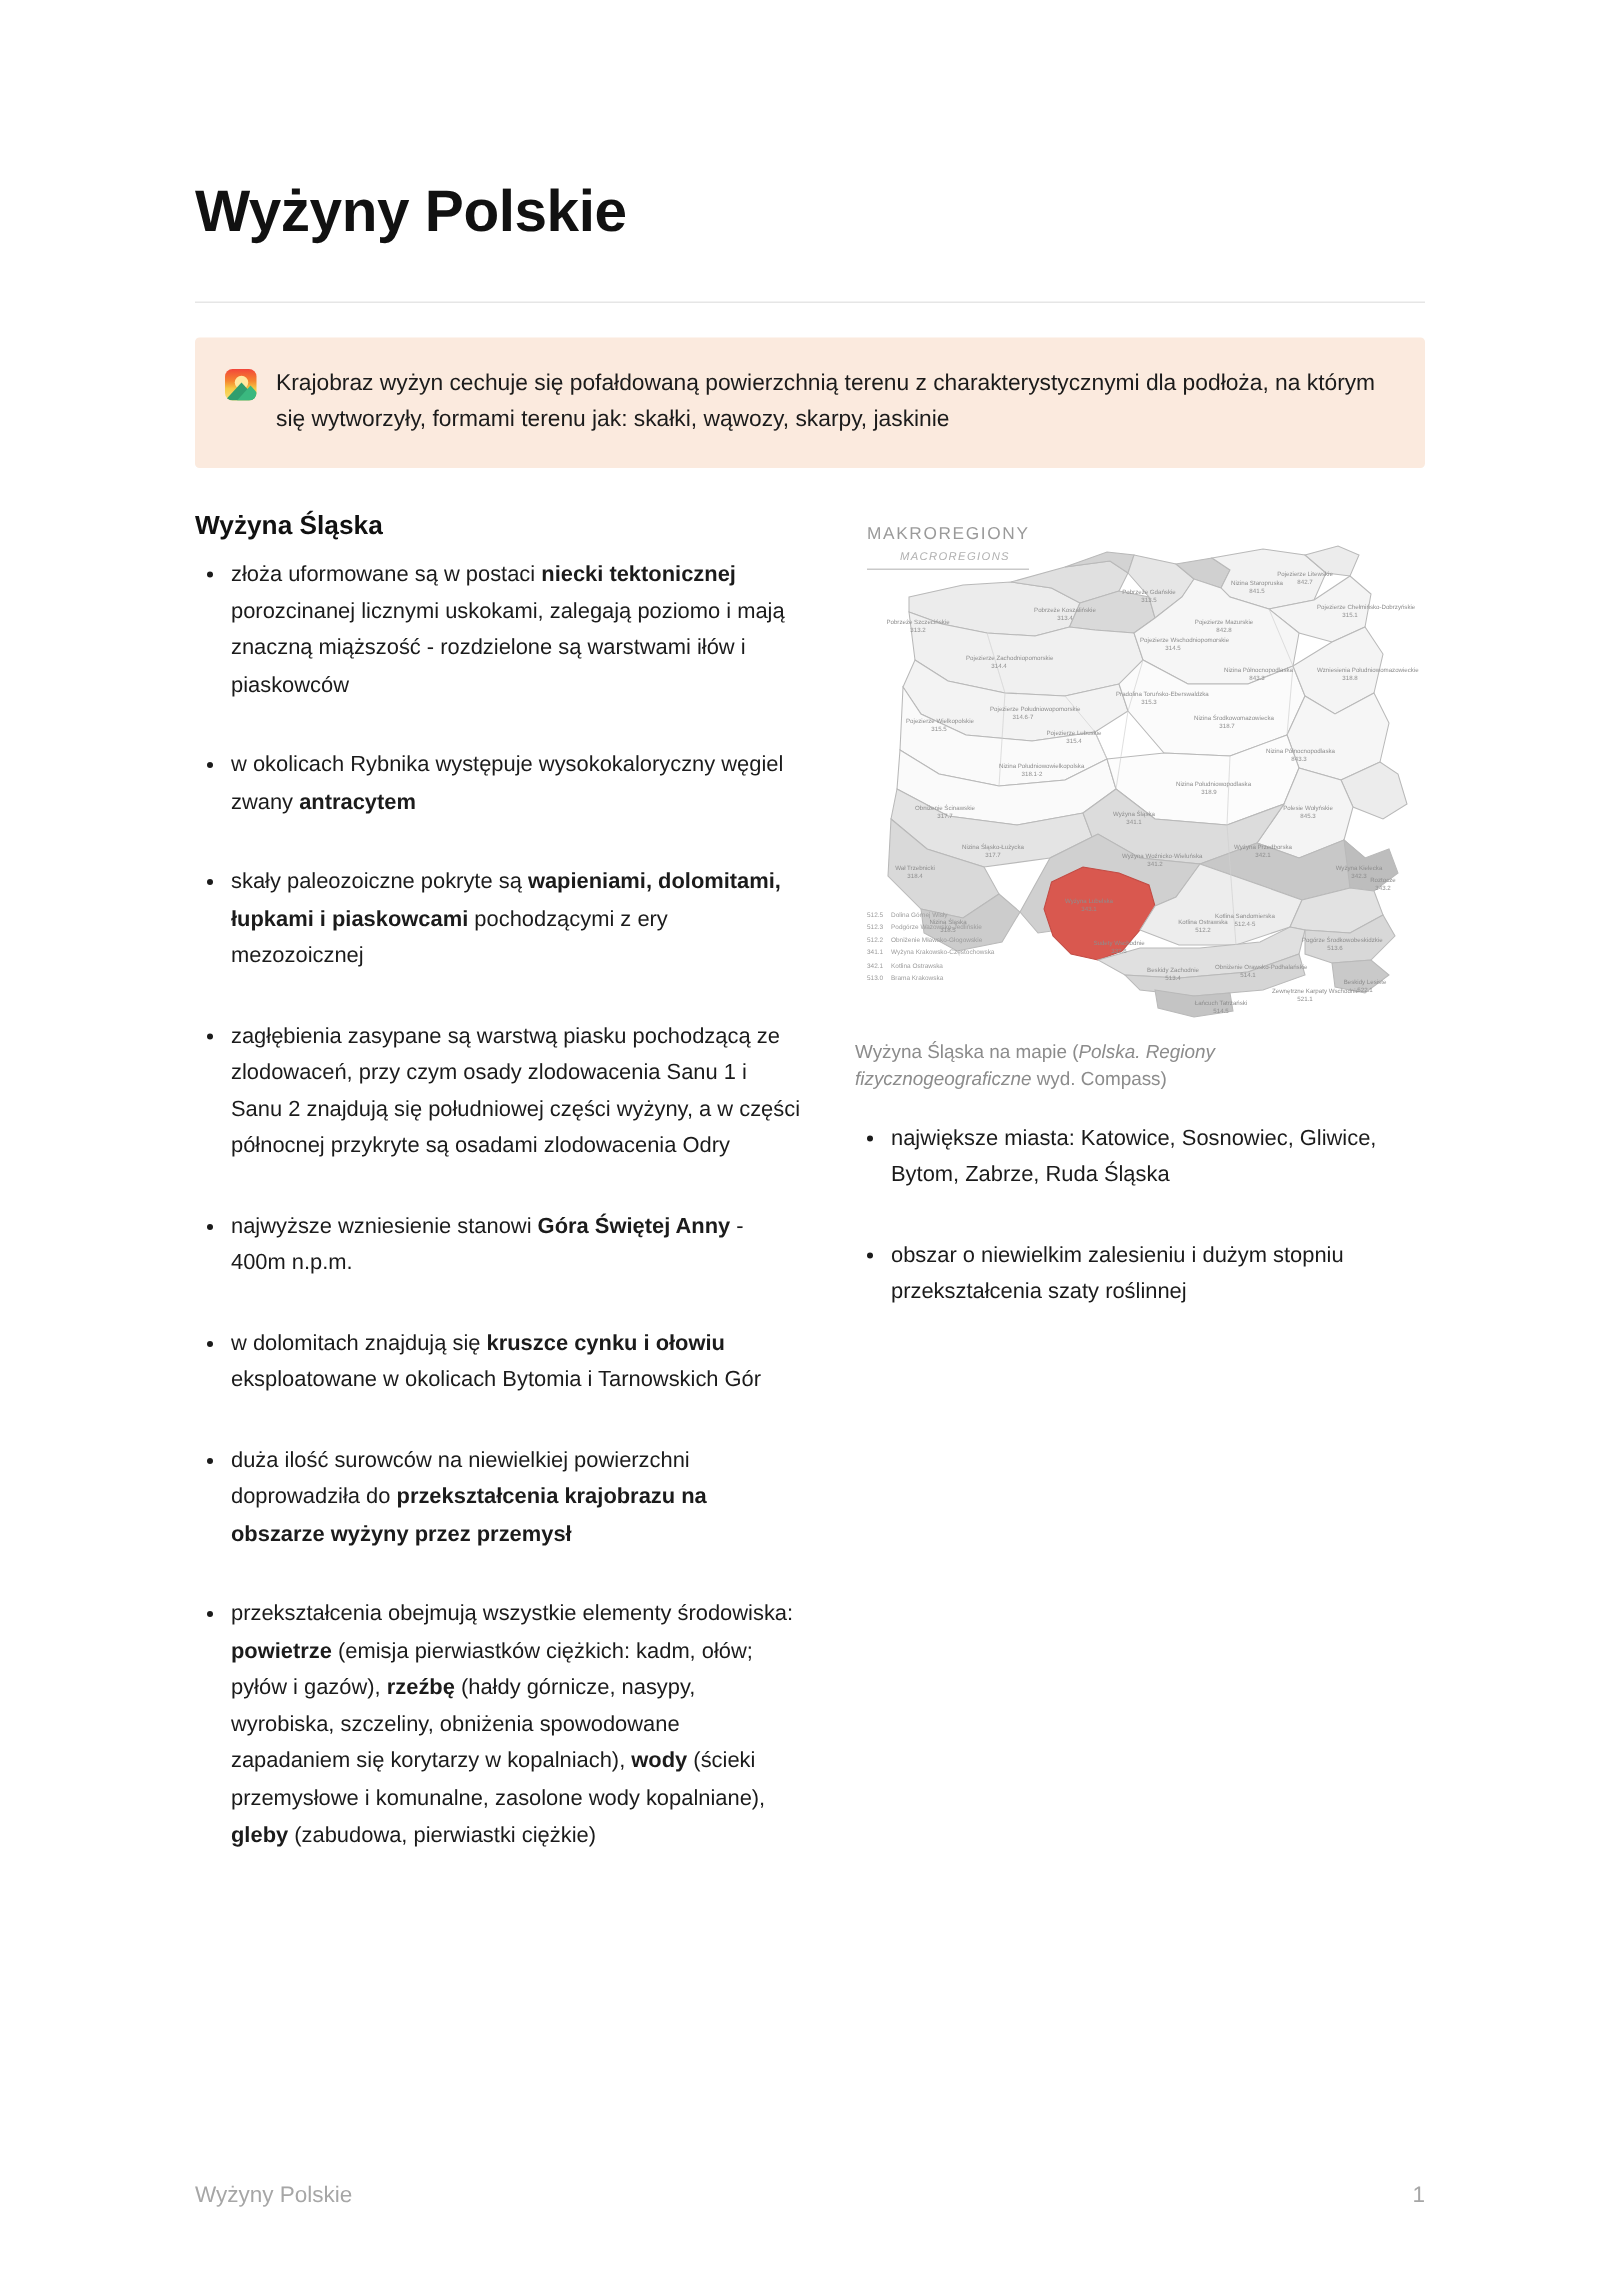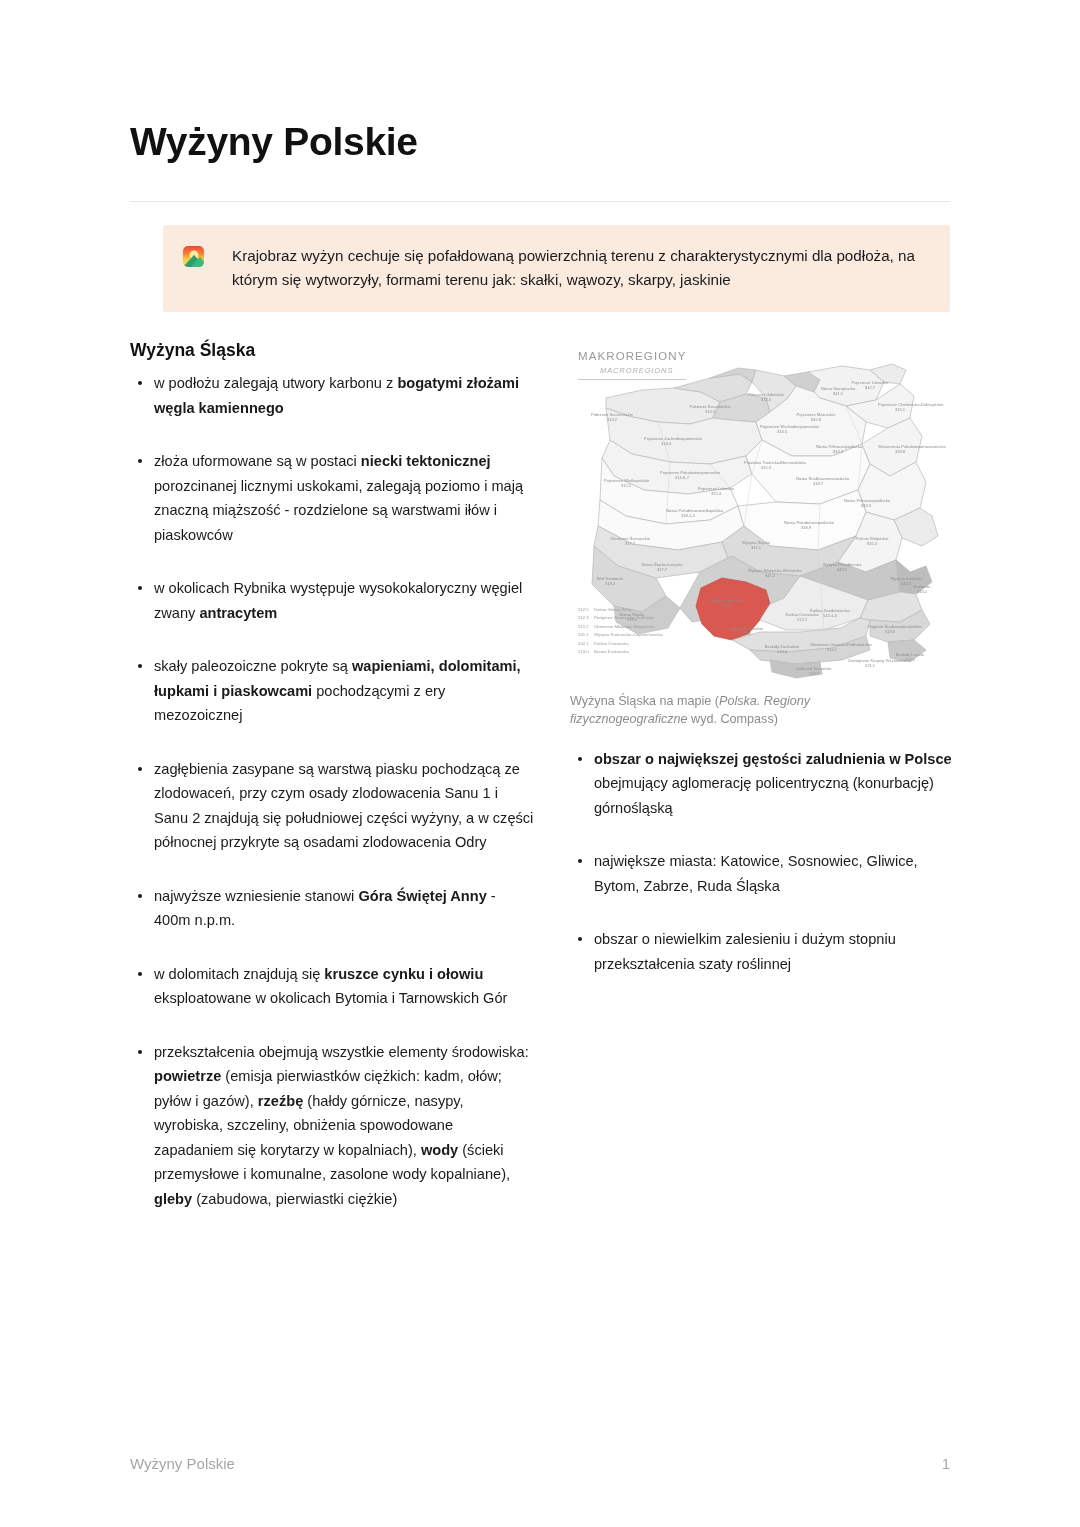--- a/index.html
+++ b/index.html
@@ -44,22 +44,21 @@
   }
 
   
   .callout {
     margin-top: 23px;
     background: #fbeade;
     border-radius: 3px;
     padding: 19px 22px 19px 20px;
     display: flex;
     align-items: flex-start;
-    gap: 28px;
-    margin-left: 33px;
+    gap: 13px;
   }
   .callout-icon {
     flex: 0 0 auto;
     width: 21px;
     height: 21px;
     margin-top: 2px;
     border-radius: 5px;
     overflow: hidden;
     position: relative;
     background: linear-gradient(180deg, #f2463a 0%, #f5852f 38%, #f6c944 62%, #f7e07a 100%);
@@ -219,27 +218,27 @@
       <span class="mtn2"></span>
     </span>
     <div class="callout-text">Krajobraz wyżyn cechuje się pofałdowaną powierzchnią terenu z charakterystycznymi dla podłoża, na którym się wytworzyły, formami terenu jak: skałki, wąwozy, skarpy, jaskinie</div>
   </div>
 
   <div class="columns">
 
     <div class="col-left">
       <h2 class="section-heading">Wyżyna Śląska</h2>
       <ul class="bullets" id="left-bullets">
-          <li><span>w podłożu zalegają utwory karbonu z </span><b>bogatymi złożami węgla kamiennego</b></li>
           <li><span>złoża uformowane są w postaci </span><b>niecki tektonicznej</b><span> porozcinanej licznymi uskokami, zalegają poziomo i mają znaczną miąższość - rozdzielone są warstwami iłów i piaskowców</span></li>
           <li><span>w okolicach Rybnika występuje wysokokaloryczny węgiel zwany </span><b>antracytem</b></li>
           <li><span>skały paleozoiczne pokryte są </span><b>wapieniami, dolomitami, łupkami i piaskowcami</b><span> pochodzącymi z ery mezozoicznej</span></li>
           <li><span>zagłębienia zasypane są warstwą piasku pochodzącą ze zlodowaceń, przy czym osady zlodowacenia Sanu 1 i Sanu 2 znajdują się południowej części wyżyny, a w części północnej przykryte są osadami zlodowacenia Odry</span></li>
           <li><span>najwyższe wzniesienie stanowi </span><b>Góra Świętej Anny</b><span> - 400m n.p.m.</span></li>
           <li><span>w dolomitach znajdują się </span><b>kruszce cynku i ołowiu</b><span> eksploatowane w okolicach Bytomia i Tarnowskich Gór</span></li>
+          <li><span>duża ilość surowców na niewielkiej powierzchni doprowadziła do </span><b>przekształcenia krajobrazu na obszarze wyżyny przez przemysł</b></li>
           <li><span>przekształcenia obejmują wszystkie elementy środowiska: </span><b>powietrze</b><span> (emisja pierwiastków ciężkich: kadm, ołów; pyłów i gazów), </span><b>rzeźbę</b><span> (hałdy górnicze, nasypy, wyrobiska, szczeliny, obniżenia spowodowane zapadaniem się korytarzy w kopalniach), </span><b>wody</b><span> (ścieki przemysłowe i komunalne, zasolone wody kopalniane), </span><b>gleby</b><span> (zabudowa, pierwiastki ciężkie)</span></li>
         </ul>
     </div>
 
     <div class="col-right">
 
       <figure class="figure">
         <div class="map-box">
           <svg viewBox="0 0 384 345" xmlns="http://www.w3.org/2000/svg">
             <g stroke="#b9b9b9" stroke-width="0.7">
@@ -353,21 +352,20 @@
             <div class="map-label" style="left: 318px; top: 312px; width: 44px;">Beskidy Lesiste<div>522.1</div></div>
             <div class="map-label" style="left: 278px; top: 318px; width: 44px;">Zewnętrzne Karpaty Wschodnie<div>521.1</div></div>
           </div>
 
         <figcaption class="caption">
           <span>Wyżyna Śląska na mapie (</span><i>Polska. Regiony fizycznogeograficzne</i><span> wyd. Compass)</span>
         </figcaption>
       </figure>
 
       <ul class="bullets" id="right-bullets" style="margin-top:18px">
-          <li><b>obszar o największej gęstości zaludnienia w Polsce</b><span> obejmujący aglomerację policentryczną (konurbację) górnośląską</span></li>
           <li><span>największe miasta: Katowice, Sosnowiec, Gliwice, Bytom, Zabrze, Ruda Śląska</span></li>
           <li><span>obszar o niewielkim zalesieniu i dużym stopniu przekształcenia szaty roślinnej</span></li>
         </ul>
     </div>
   </div>
 
   <div class="footer">
     <span>Wyżyny Polskie</span>
     <span>1</span>
   </div>

